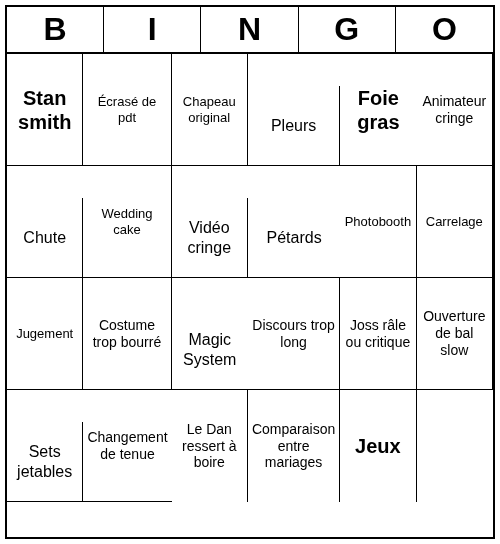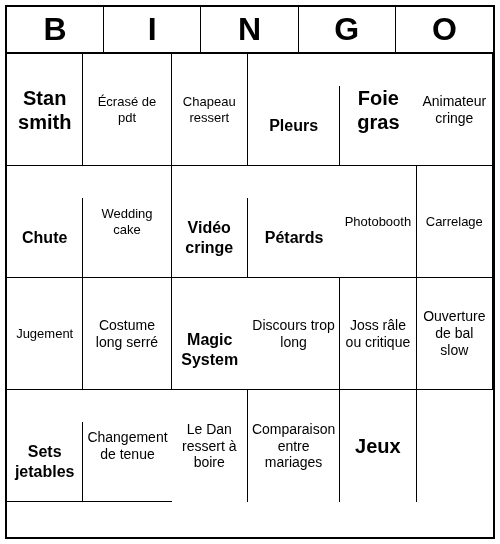--- a/index.html
+++ b/index.html
@@ -70,21 +70,21 @@
       border-bottom: none;
     }
 
     .bingo-cell.large-text {
       font-size: 20px;
       font-weight: bold;
     }
 
     .bingo-cell.medium-text {
       font-size: 16px;
-      font-weight: bold;
+      font-weight: normal;
       margin-top: 32px;
     }
 
     .bingo-cell.small-text {
       font-size: 14px;
     }
   </style>
 </head>
 <body>
 
@@ -93,35 +93,35 @@
     <div class="bingo-header-cell">B</div>
     <div class="bingo-header-cell">I</div>
     <div class="bingo-header-cell">N</div>
     <div class="bingo-header-cell">G</div>
     <div class="bingo-header-cell">O</div>
   </div>
   <div class="bingo-grid">
 
     <div class="bingo-cell large-text">Stan smith</div>
     <div class="bingo-cell">Écrasé de pdt</div>
-    <div class="bingo-cell">Chapeau ressert</div>
+    <div class="bingo-cell">Chapeau original</div>
     <div class="bingo-cell medium-text">Pleurs</div>
     <div class="bingo-cell large-text">Foie gras</div>
 
     <div class="bingo-cell small-text">Animateur cringe</div>
     <div class="bingo-cell medium-text">Chute</div>
     <div class="bingo-cell">Wedding cake</div>
     <div class="bingo-cell medium-text">Vidéo cringe</div>
 
     <div class="bingo-cell medium-text">Pétards</div>
     <div class="bingo-cell">Photobooth</div>
     <div class="bingo-cell">Carrelage</div>
     <div class="bingo-cell">Jugement</div>
 
-    <div class="bingo-cell small-text">Costume long serré</div>
+    <div class="bingo-cell small-text">Costume trop bourré</div>
     <div class="bingo-cell medium-text">Magic System</div>
     <div class="bingo-cell small-text">Discours trop long</div>
     <div class="bingo-cell small-text">Joss râle ou critique</div>
     <div class="bingo-cell small-text">Ouverture de bal slow</div>
 
     <div class="bingo-cell medium-text">Sets jetables</div>
     <div class="bingo-cell small-text">Changement de tenue</div>
     <div class="bingo-cell small-text">Le Dan ressert à boire</div>
     <div class="bingo-cell small-text">Comparaison entre mariages</div>
     <div class="bingo-cell large-text">Jeux</div>

